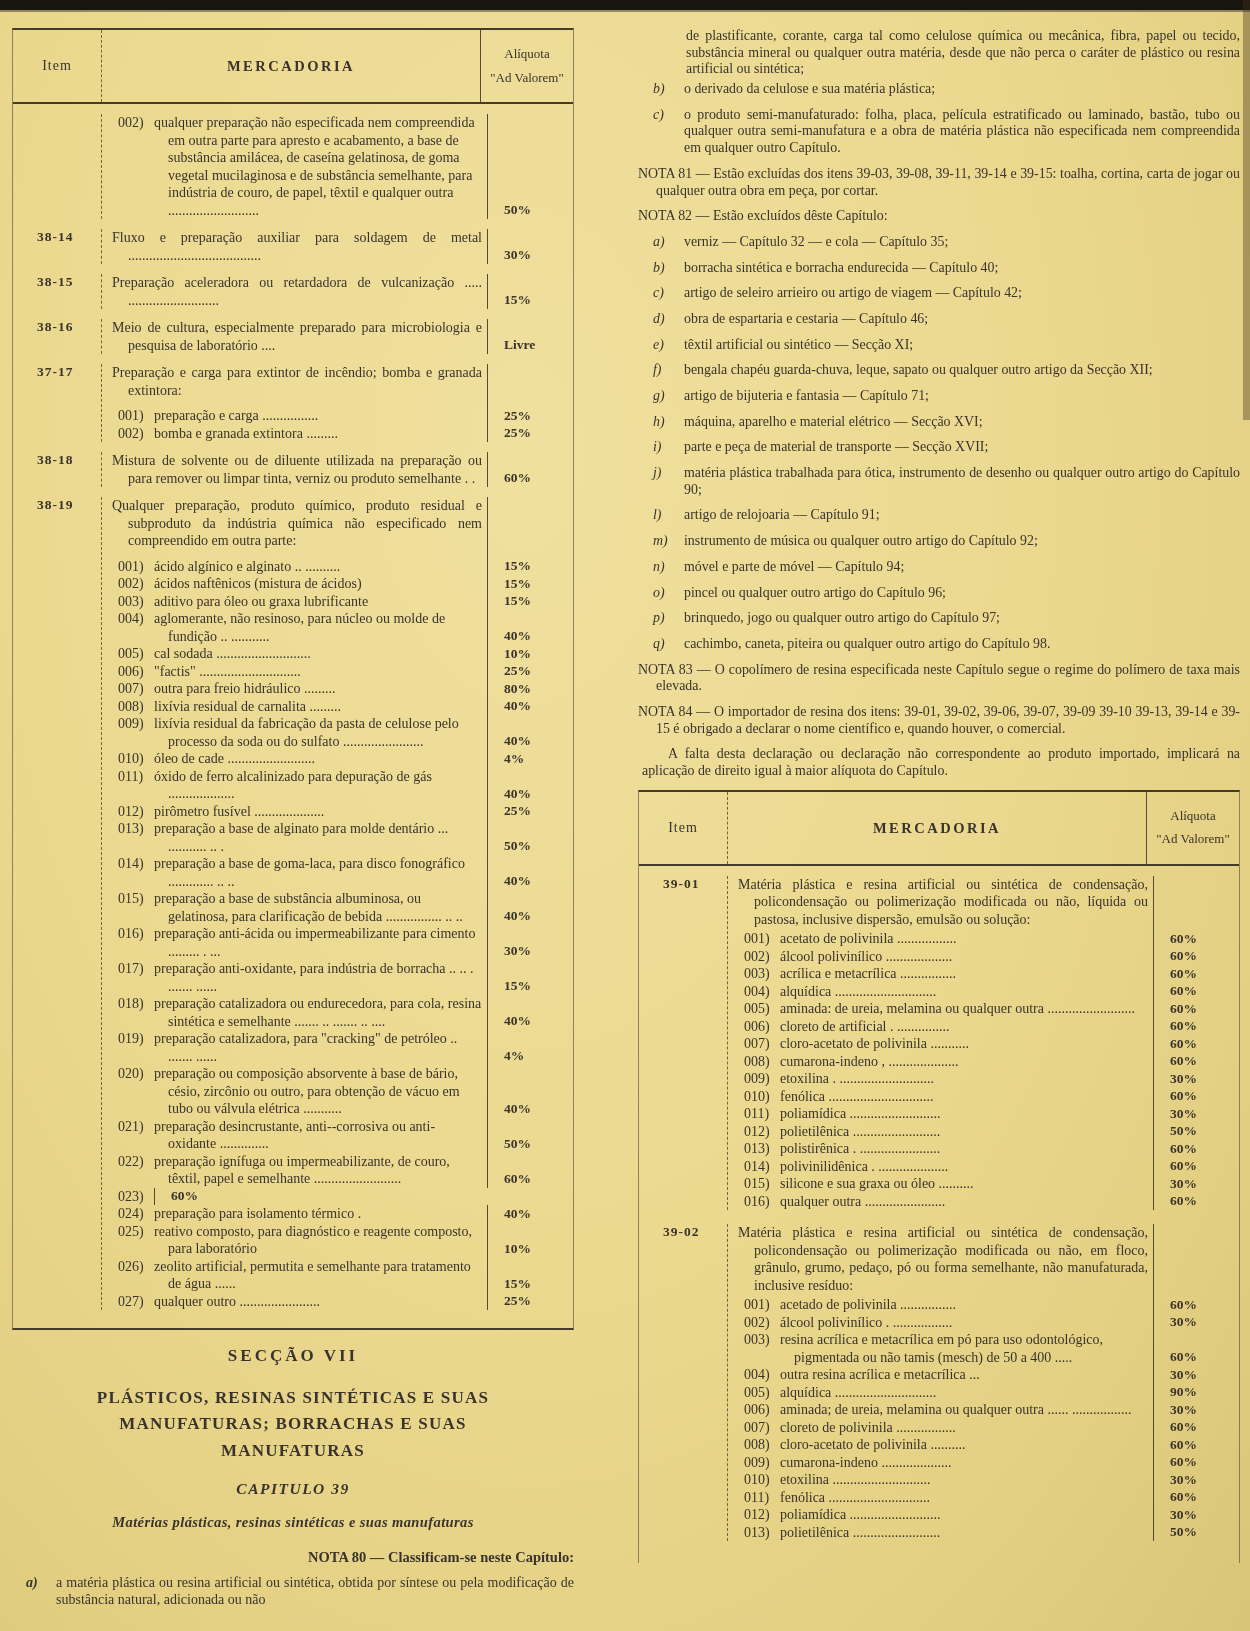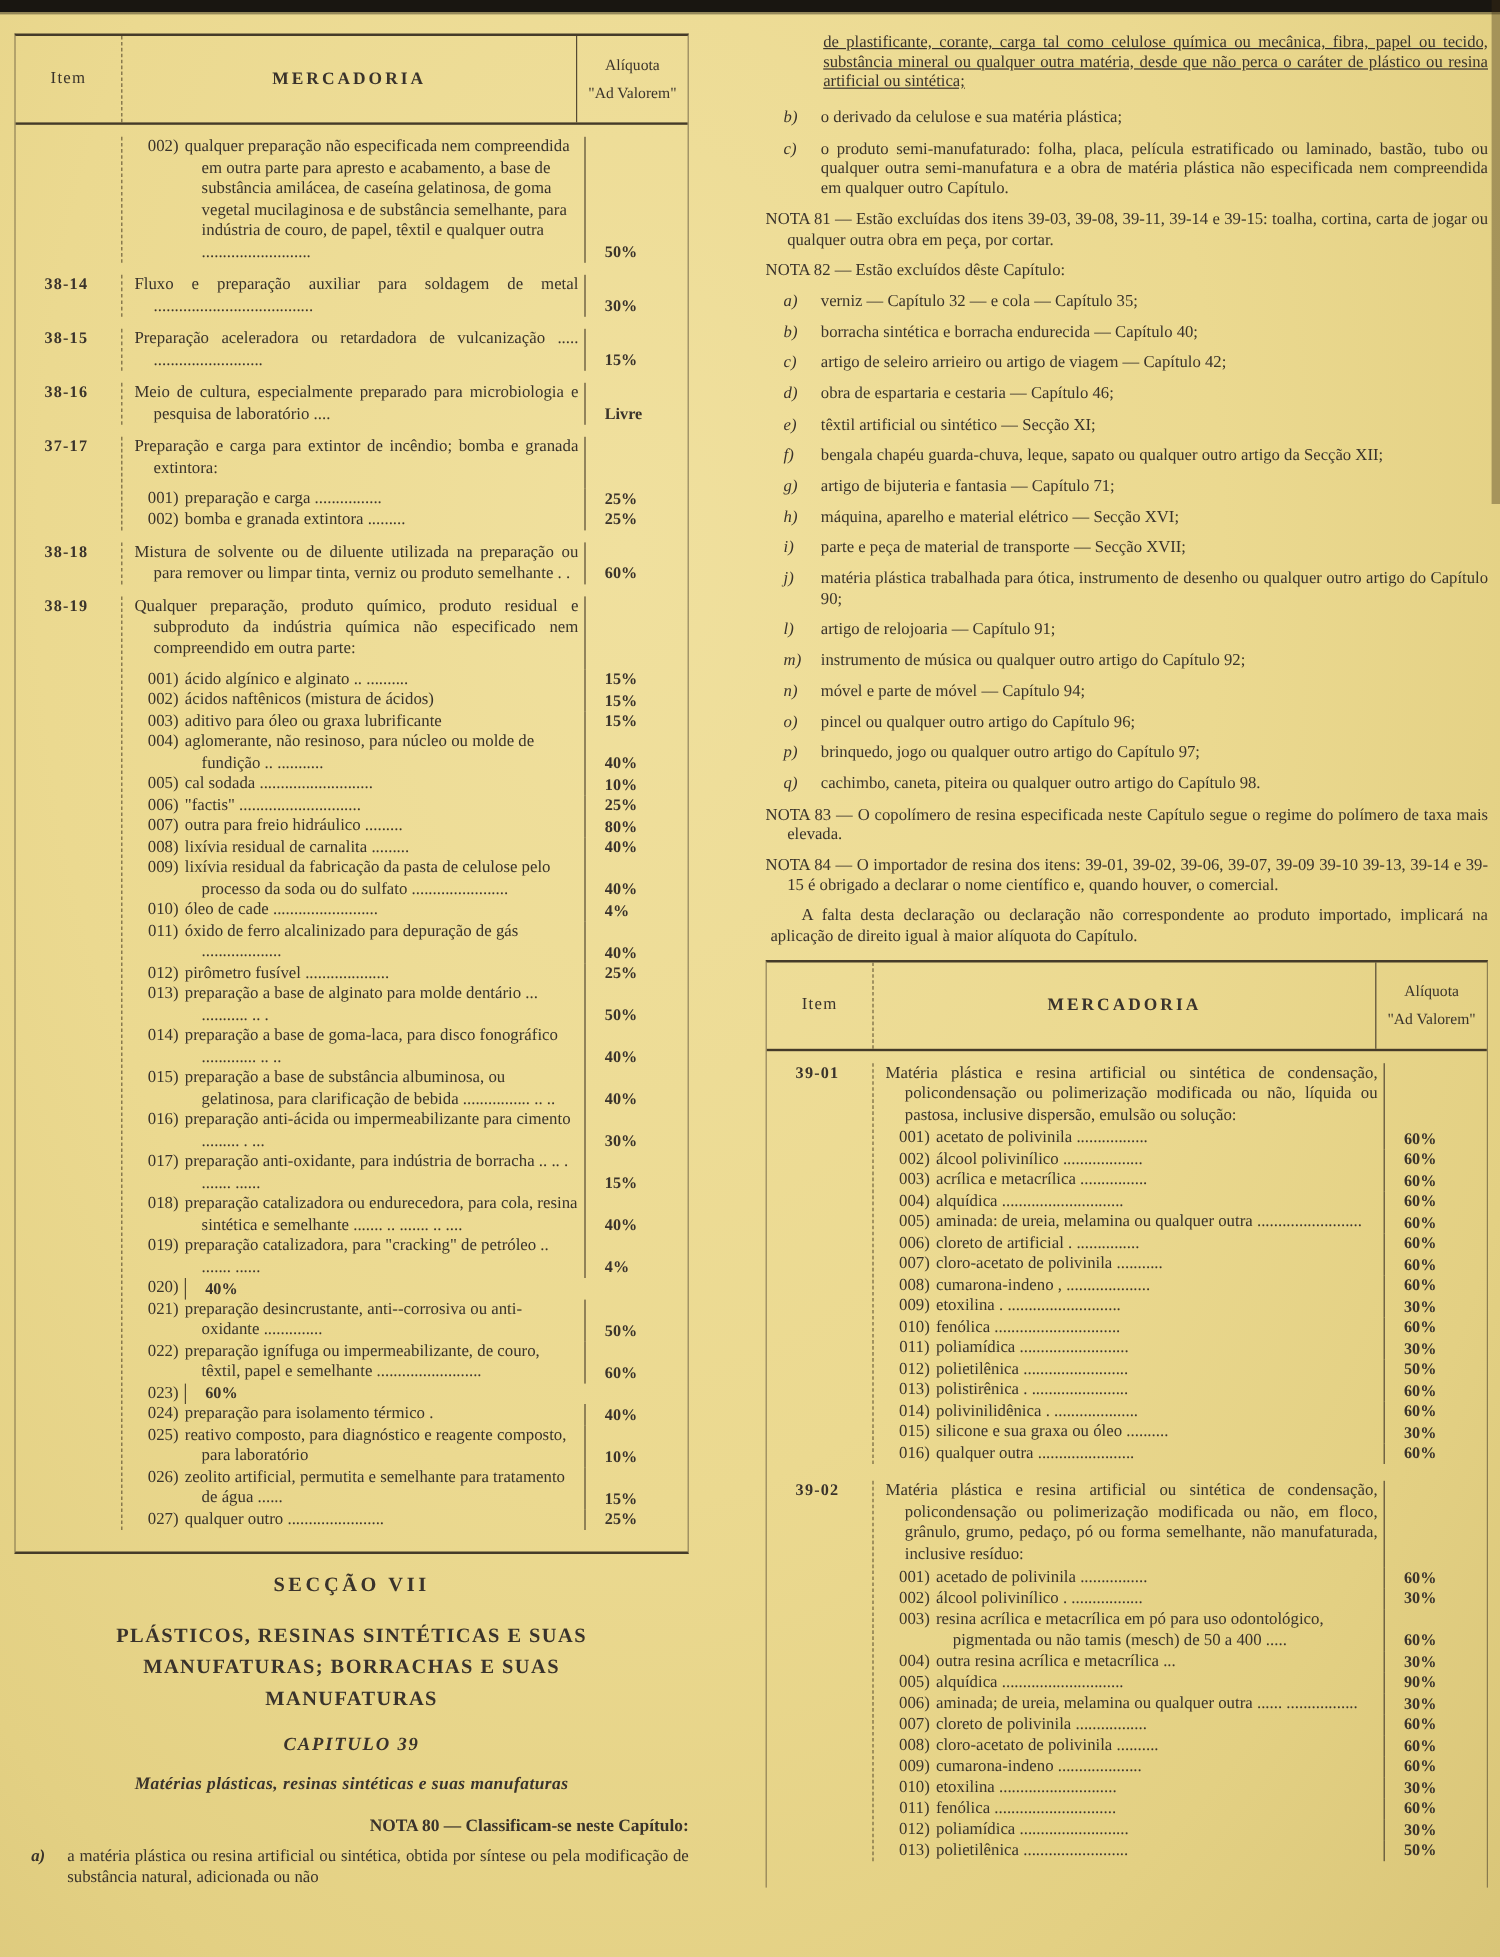--- a/index.html
+++ b/index.html
@@ -36,21 +36,21 @@
 
   .entry{display:flex;margin-bottom:10px;}
   .t-right .entry{margin-bottom:14px;}
   .c-item{width:88px;font-weight:bold;letter-spacing:1px;padding:0 0 0 24px;box-sizing:border-box;font-size:13.5px;}
   .c-body{flex:1;border-left:1px dashed #70633f;display:flex;flex-direction:column;}
 
   .lrow,.srow{display:flex;align-items:stretch;}
   .ltext{flex:1;padding:0 5px 0 26px;text-indent:-16px;text-align:justify;}
   .lead-p{margin-bottom:8px;}
   .t-right .lead-p{margin-bottom:2px;}
-  .scode{width:52px;box-sizing:border-box;text-align:center;padding-left:16px;white-space:nowrap;}
+  .scode{width:52px;box-sizing:border-box;text-align:left;padding-left:16px;white-space:nowrap;}
   .stext{flex:1;padding-left:14px;text-indent:-14px;padding-right:4px;word-break:break-word;}
   .c-rate{
     width:86px;box-sizing:border-box;border-left:1px solid #554a33;
     display:flex;align-items:flex-end;justify-content:flex-start;
     padding:0 2px 0 16px;font-weight:bold;font-size:13.5px;white-space:nowrap;
   }
 
   
   .section-block{padding-top:16px;text-align:center;}
   .sec-title{font-weight:bold;font-size:17px;letter-spacing:3px;margin-bottom:19px;}
@@ -58,21 +58,21 @@
   .sec-cap{font-weight:bold;font-style:italic;font-size:15.5px;letter-spacing:1.5px;margin-bottom:16px;}
   .sec-capt{font-weight:bold;font-style:italic;font-size:14.5px;margin-bottom:18px;letter-spacing:.4px;}
   .nota80{text-align:right;font-size:14.5px;margin:0 0 9px;font-weight:bold;font-family:"Liberation Serif",serif;}
   .letter-item{display:flex;text-align:left;margin-bottom:8px;font-size:14px;line-height:1.2;}
   .letter-item .m{width:44px;box-sizing:border-box;padding-left:14px;font-style:italic;font-weight:bold;}
   .letter-item .t{flex:1;text-align:justify;}
 
   
   .colR{font-size:13.9px;line-height:1.2;}
   .par{margin:0 0 9px;text-align:justify;}
-  .cont{padding-left:48px;margin-bottom:13px;text-decoration:underline;}
+  .cont{padding-left:48px;margin-bottom:3px;}
   .hangp{padding-left:18px;text-indent:-18px;}
   .firstind{text-indent:26px;padding-left:4px;}
   .li{display:flex;margin-bottom:9px;}
   .li .m{width:46px;box-sizing:border-box;padding-left:15px;font-style:italic;white-space:nowrap;}
   .li .t{flex:1;text-align:justify;}
 </style>
 </head>
 <body>
 
 <div class="page">
@@ -297,20 +297,21 @@
                   </div>
 
                   <div class="srow">
                     <div class="scode">019)</div>
                     <div class="stext">preparação catalizadora, para "cracking" de petróleo .. ....... ......</div>
                     <div class="c-rate">4%</div>
                   </div>
 
                   <div class="srow">
                     <div class="scode">020)</div>
+                    <div class="stext">preparação ou composição absorvente à base de bário, césio, zircônio ou outro, para obtenção de vácuo em tubo ou válvula elétrica ...........</div>
                     <div class="c-rate">40%</div>
                   </div>
 
                   <div class="srow">
                     <div class="scode">021)</div>
                     <div class="stext">preparação desincrustante, anti--corrosiva ou anti-oxidante ..............</div>
                     <div class="c-rate">50%</div>
                   </div>
 
                   <div class="srow">

